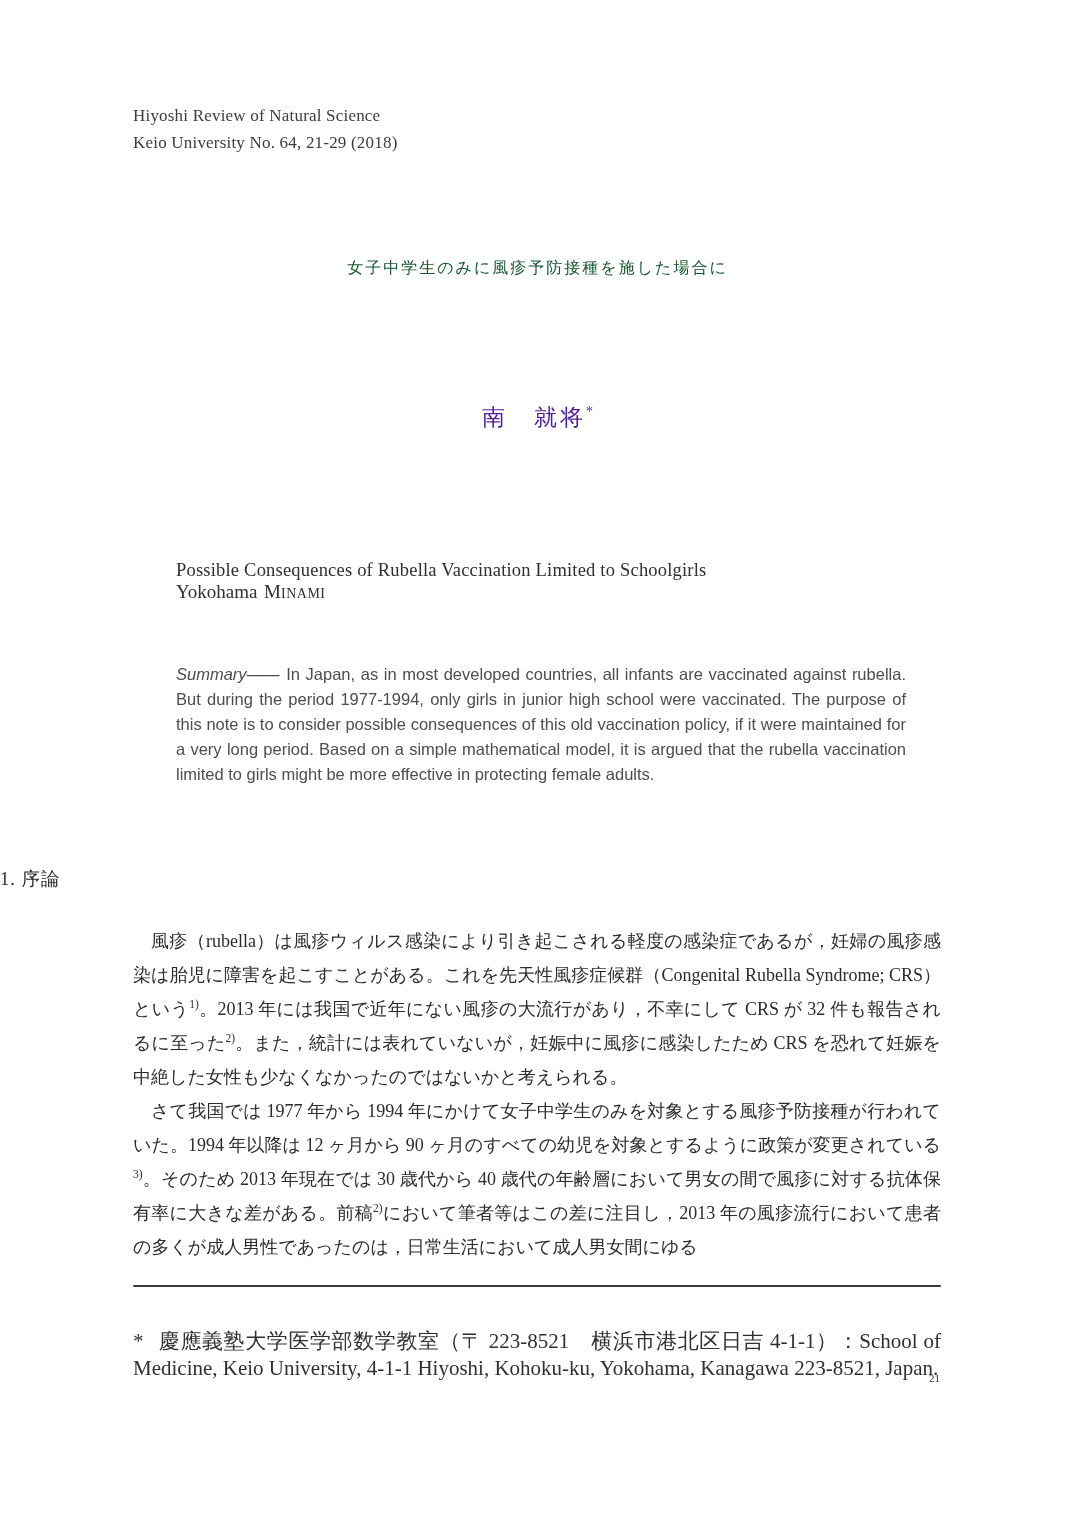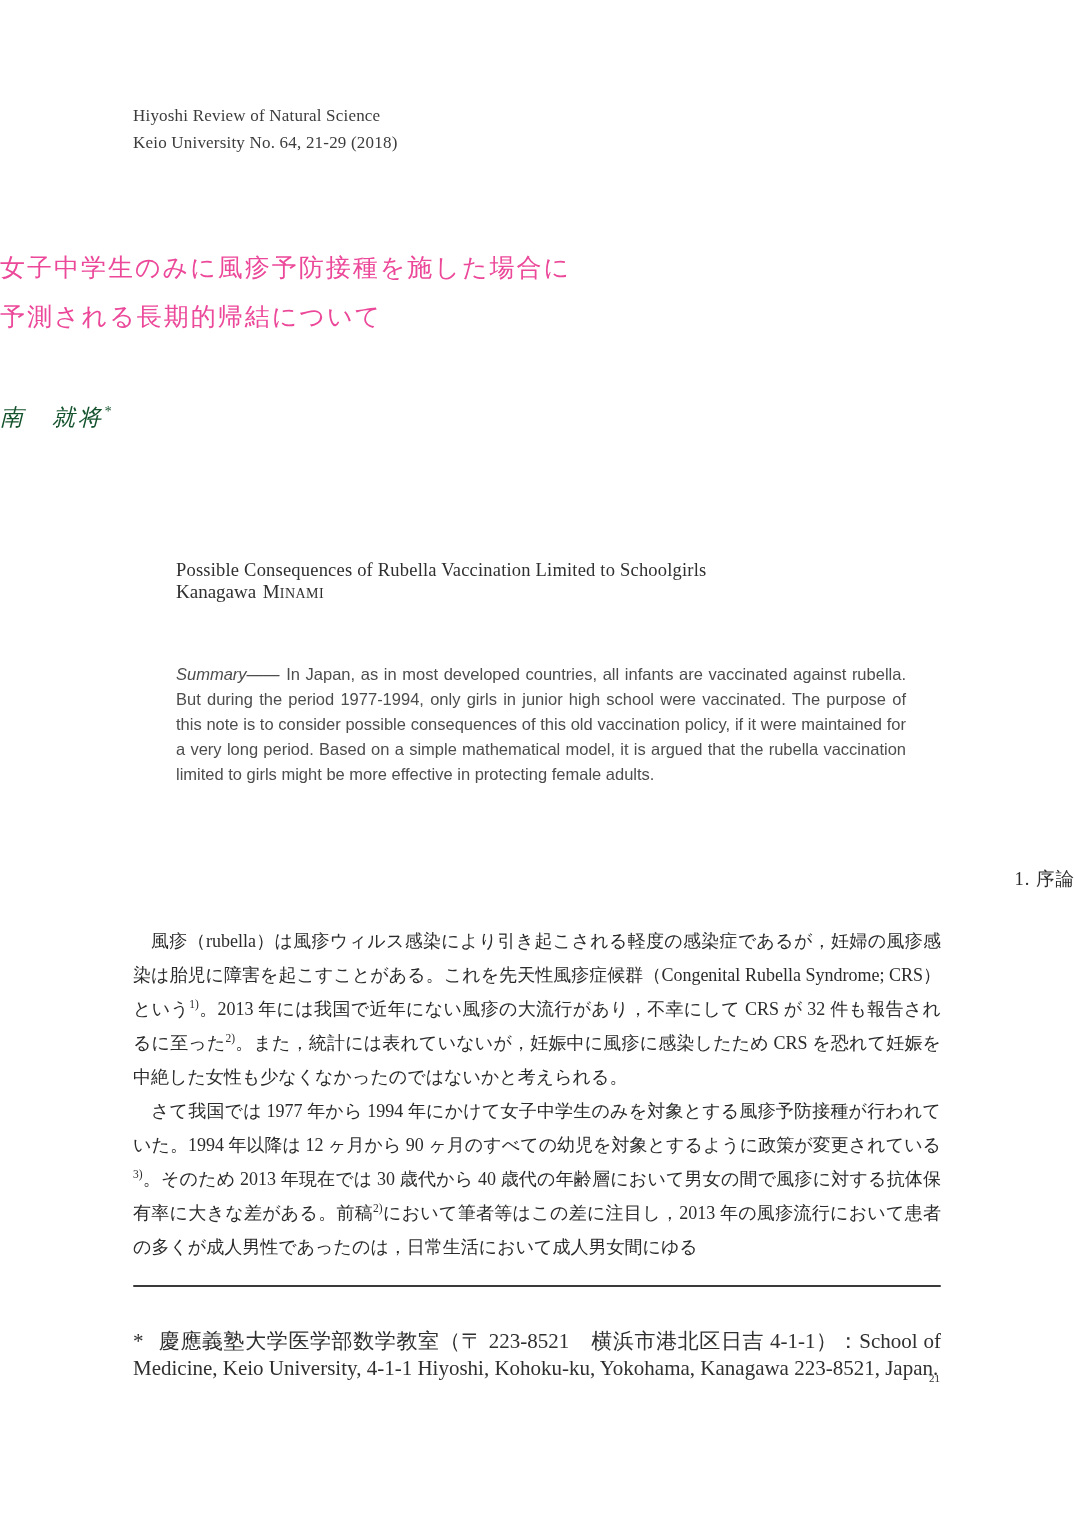--- a/index.html
+++ b/index.html
@@ -23,34 +23,35 @@
     font-size: 17px;
     line-height: 27px;
     color: #3c3c3c;
     letter-spacing: 0.2px;
   }
   .title-jp {
     position: absolute;
     left: 0;
     right: 0;
     top: 243px;
-    font-size: 25px;
+    text-align: center;
+    font-size: 16px;
     line-height: 49px;
     letter-spacing: 2px;
-    color: #ec4899;
+    color: #14532d;
   }
   .author-jp {
     position: absolute;
     left: 0;
     right: 0;
     top: 402px;
+    text-align: center;
     font-size: 23px;
     letter-spacing: 3px;
-    color: #14532d;
-    font-style: italic;
+    color: #4c1d95;
   }
   .author-jp sup {
     font-size: 14px;
     letter-spacing: 0;
     vertical-align: super;
     line-height: 0;
   }
   .title-en {
     position: absolute;
     left: 176px;
@@ -79,21 +80,21 @@
     line-height: 25px;
     text-align: justify;
     color: #4d4d4d;
   }
   .abstract .summary-lead { margin-right: 0.4em; font-style: italic; }
   .section-heading {
     position: absolute;
     left: 0;
     right: 0;
     top: 866px;
-    text-align: right;
+    text-align: left;
     font-size: 18.5px;
     letter-spacing: 1px;
     color: #2b2b2b;
   }
   .body-text {
     position: absolute;
     left: 133px;
     top: 924px;
     width: 808px;
     font-size: 18px;
@@ -142,28 +143,27 @@
 
 <div class="page">
 
   <div class="journal-header">
     <div>Hiyoshi Review of Natural Science</div>
     <div>Keio University No. 64, 21-29 (2018)</div>
   </div>
 
   <div class="title-jp">
     <div>女子中学生のみに風疹予防接種を施した場合に</div>
-    <div>予測される長期的帰結について</div>
   </div>
 
   <div class="author-jp"><span>南　就将</span><sup>*</sup></div>
 
   <div class="title-en">Possible Consequences of Rubella Vaccination Limited to Schoolgirls</div>
 
-  <div class="author-en"><span class="given">Kanagawa</span><span>M</span><span class="family-rest">INAMI</span></div>
+  <div class="author-en"><span class="given">Yokohama</span><span>M</span><span class="family-rest">INAMI</span></div>
 
   <div class="abstract"><span class="summary-lead">Summary――</span><span>In Japan, as in most developed countries, all infants are vaccinated against rubella. But during the period 1977-1994, only girls in junior high school were vaccinated. The purpose of this note is to consider possible consequences of this old vaccination policy, if it were maintained for a very long period. Based on a simple mathematical model, it is argued that the rubella vaccination limited to girls might be more effective in protecting female adults.</span></div>
 
   <div class="section-heading">1. 序論</div>
 
   <div class="body-text">
     <p><span>風疹（rubella）は風疹ウィルス感染により引き起こされる軽度の感染症であるが，妊婦の風疹感染は胎児に障害を起こすことがある。これを先天性風疹症候群（Congenital Rubella Syndrome; CRS）という</span><sup>1)</sup><span>。2013 年には我国で近年にない風疹の大流行があり，不幸にして CRS が 32 件も報告されるに至った</span><sup>2)</sup><span>。また，統計には表れていないが，妊娠中に風疹に感染したため CRS を恐れて妊娠を中絶した女性も少なくなかったのではないかと考えられる。</span></p>
     <p><span>さて我国では 1977 年から 1994 年にかけて女子中学生のみを対象とする風疹予防接種が行われていた。1994 年以降は 12 ヶ月から 90 ヶ月のすべての幼児を対象とするように政策が変更されている</span><sup>3)</sup><span>。そのため 2013 年現在では 30 歳代から 40 歳代の年齢層において男女の間で風疹に対する抗体保有率に大きな差がある。前稿</span><sup>2)</sup><span>において筆者等はこの差に注目し，2013 年の風疹流行において患者の多くが成人男性であったのは，日常生活において成人男女間にゆる</span></p>
   </div>
 

